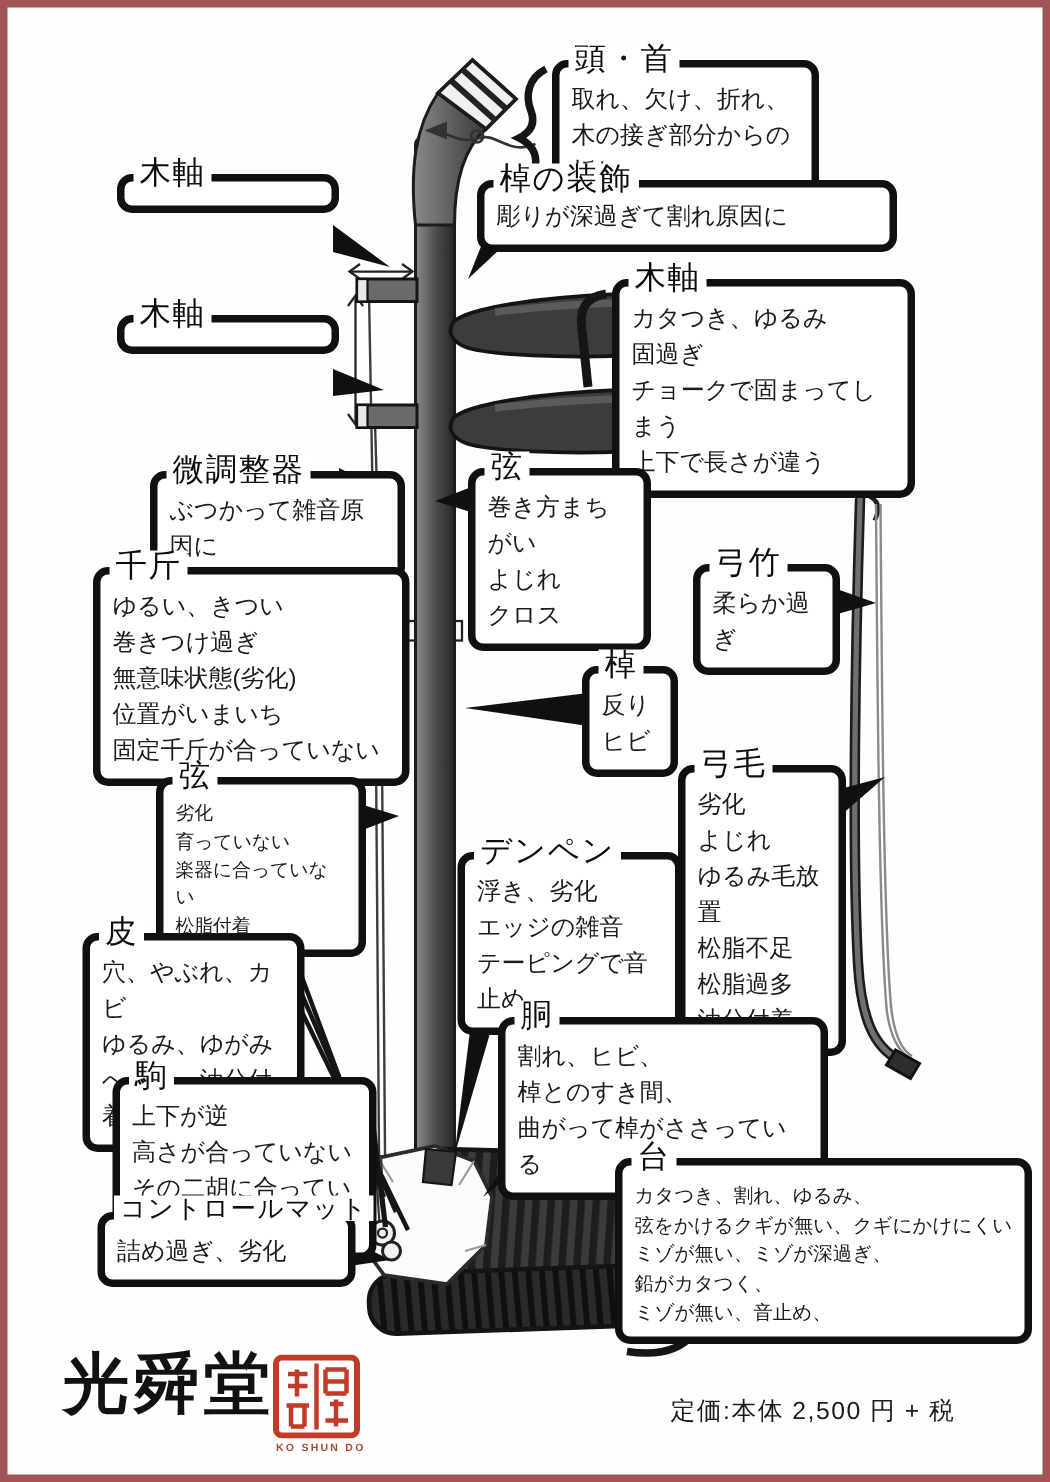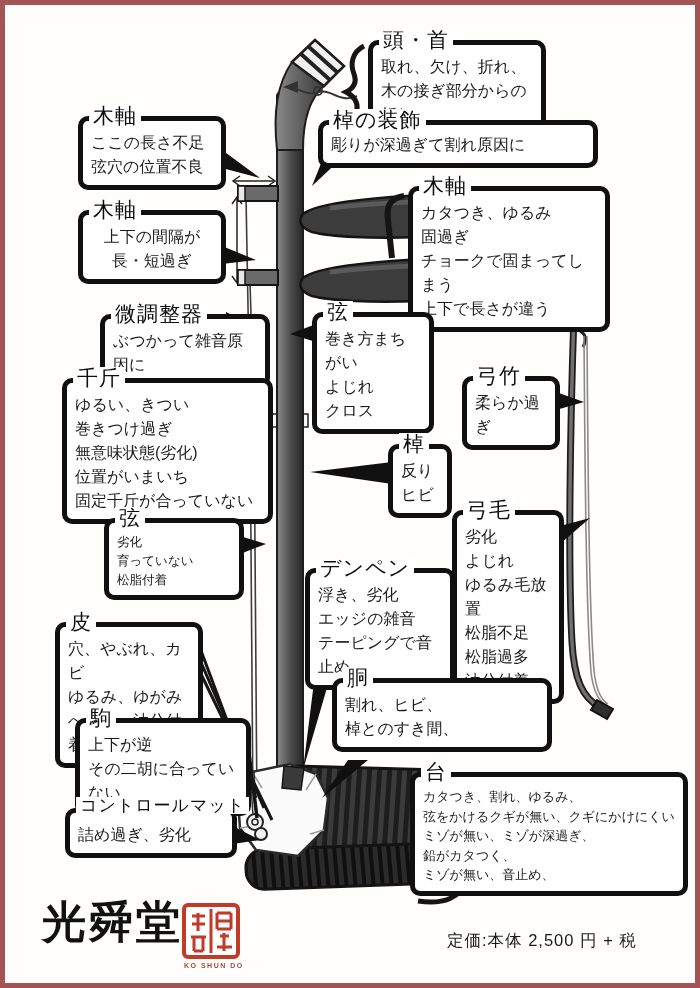--- a/index.html
+++ b/index.html
@@ -167,46 +167,38 @@
 
 <div class="callout co-0">
   <span class="co-title">頭・首</span>
   <div class="co-lines">
       <div class="co-line">取れ、欠け、折れ、</div>
       <div class="co-line">木の接ぎ部分からの折れ</div>
     </div>
 </div>
 <div class="callout co-1">
   <span class="co-title">木軸</span>
-  <div class="co-lines">
-      <div class="co-line">ここの長さ不足</div>
-      <div class="co-line">弦穴の位置不良</div>
-    </div>
 </div>
 <div class="callout co-2">
   <span class="co-title">棹の装飾</span>
   <div class="co-lines">
       <div class="co-line">彫りが深過ぎて割れ原因に</div>
     </div>
 </div>
 <div class="callout co-3">
   <span class="co-title">木軸</span>
   <div class="co-lines">
       <div class="co-line">カタつき、ゆるみ</div>
       <div class="co-line">固過ぎ</div>
       <div class="co-line">チョークで固まってしまう</div>
       <div class="co-line">上下で長さが違う</div>
     </div>
 </div>
 <div class="callout co-4">
   <span class="co-title">木軸</span>
-  <div class="co-lines">
-      <div class="co-line">上下の間隔が</div>
-      <div class="co-line">長・短過ぎ</div>
-    </div>
 </div>
 <div class="callout co-5">
   <span class="co-title">微調整器</span>
   <div class="co-lines">
       <div class="co-line">ぶつかって雑音原因に</div>
     </div>
 </div>
 <div class="callout co-6">
   <span class="co-title">弦</span>
   <div class="co-lines">
@@ -236,20 +228,21 @@
   <span class="co-title">弓竹</span>
   <div class="co-lines">
       <div class="co-line">柔らか過ぎ</div>
     </div>
 </div>
 <div class="callout co-10">
   <span class="co-title">弦</span>
   <div class="co-lines">
       <div class="co-line">劣化</div>
       <div class="co-line">育っていない</div>
+      <div class="co-line">楽器に合っていない</div>
       <div class="co-line">松脂付着</div>
     </div>
 </div>
 <div class="callout co-11">
   <span class="co-title">弓毛</span>
   <div class="co-lines">
       <div class="co-line">劣化</div>
       <div class="co-line">よじれ</div>
       <div class="co-line">ゆるみ毛放置</div>
       <div class="co-line">松脂不足</div>
@@ -271,26 +264,28 @@
       <div class="co-line">穴、やぶれ、カビ</div>
       <div class="co-line">ゆるみ、ゆがみ</div>
       <div class="co-line">へこみ、油分付着</div>
     </div>
 </div>
 <div class="callout co-14">
   <span class="co-title">胴</span>
   <div class="co-lines">
       <div class="co-line">割れ、ヒビ、</div>
       <div class="co-line">棹とのすき間、</div>
+      <div class="co-line">曲がって棹がささっている</div>
     </div>
 </div>
 <div class="callout co-15">
   <span class="co-title">駒</span>
   <div class="co-lines">
       <div class="co-line">上下が逆</div>
+      <div class="co-line">高さが合っていない</div>
       <div class="co-line">その二胡に合っていない</div>
     </div>
 </div>
 <div class="callout co-16">
   <span class="co-title">コントロールマット</span>
   <div class="co-lines">
       <div class="co-line">詰め過ぎ、劣化</div>
     </div>
 </div>
 <div class="callout co-17">

